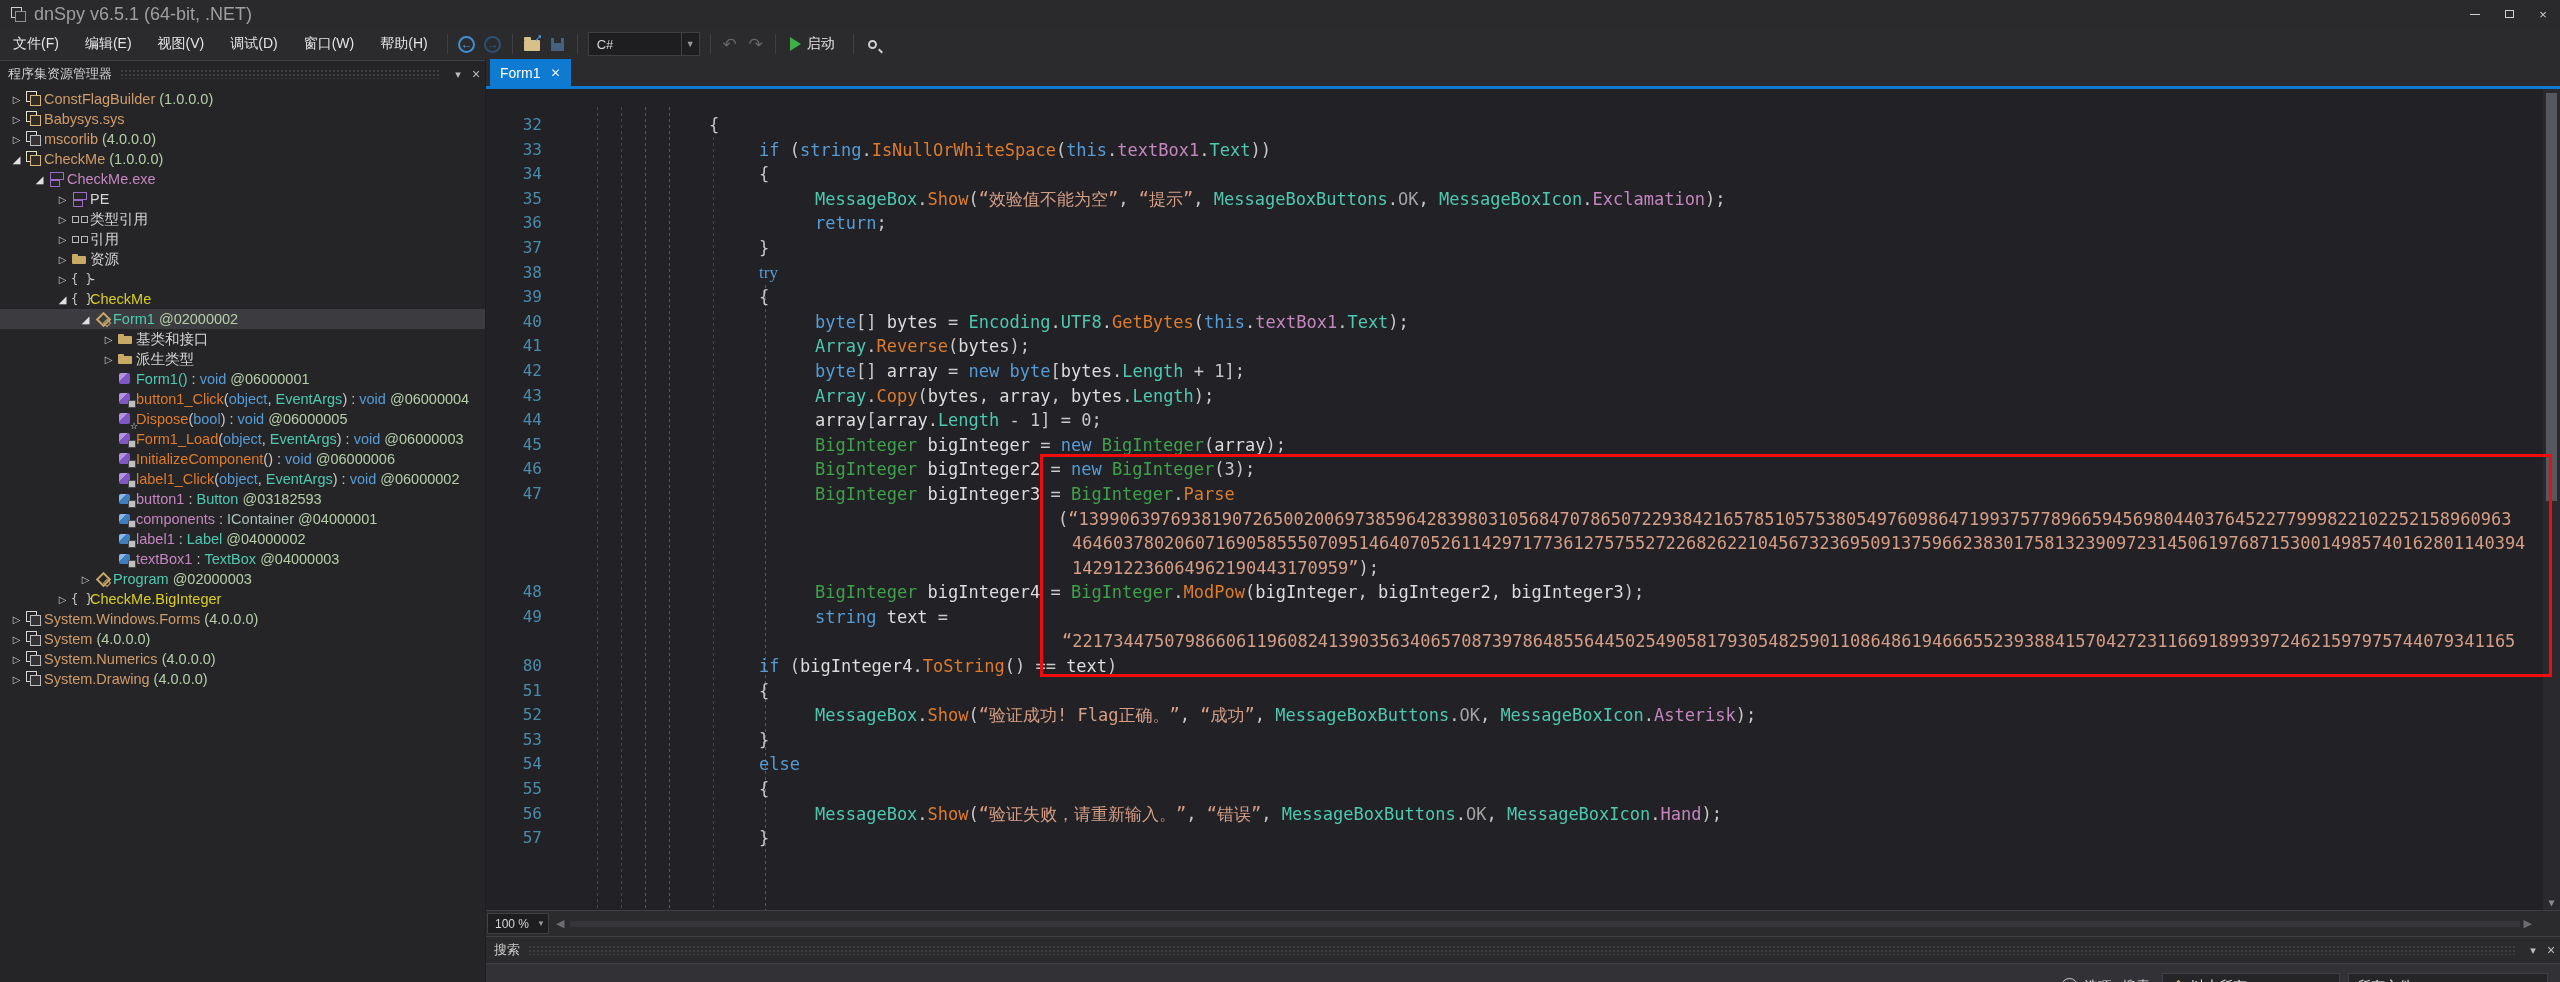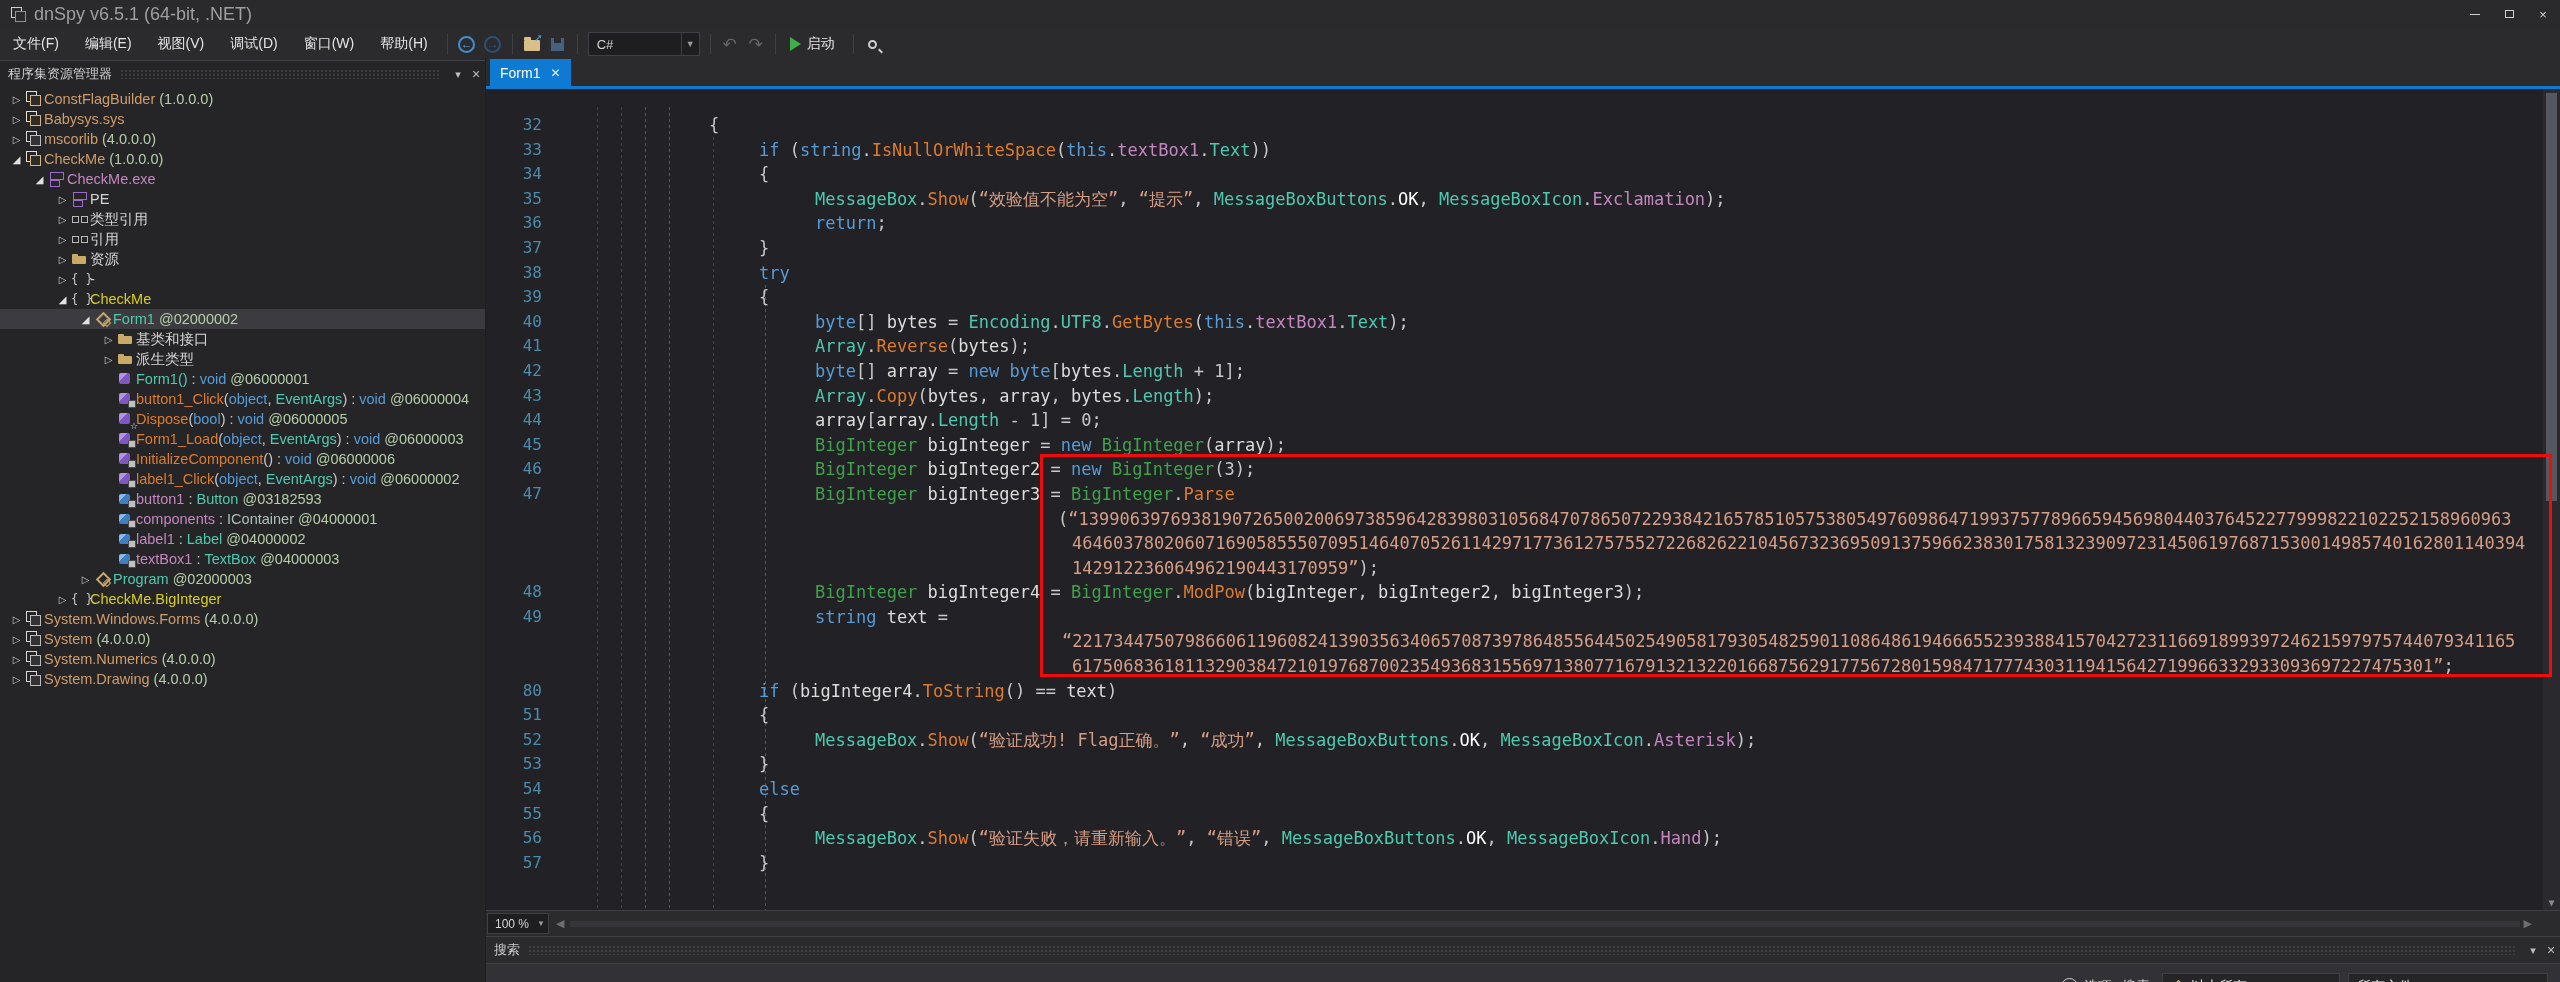--- a/index.html
+++ b/index.html
@@ -73,21 +73,21 @@
   .tabbar{position:absolute;left:0;top:0;width:2074px;height:28px;}
   .tab{position:absolute;left:4px;top:1px;height:27px;background:#0e7ad2;color:#fff;display:flex;align-items:center;padding:0 10px;font-size:14px;}
   .tab .tx{margin-left:10px;font-size:12px;color:#eaf4ff;}
   .tabline{position:absolute;left:0;top:28px;width:2074px;height:3px;background:#0e7ad2;}
   .editor{position:absolute;left:0;top:31px;width:2074px;height:821px;background:#212126;overflow:hidden;
     font-family:"DejaVu Sans Mono","Liberation Mono",monospace;font-size:17px;}
   .crow{position:relative;height:24.6px;line-height:24.6px;white-space:pre;}
   .ln{position:absolute;left:0;top:0;width:56px;text-align:right;color:#4a8cac;font-size:16px;}
   .ct{position:absolute;left:70px;top:0;}
   .t-kw{color:#569cd6}.t-typ{color:#4ec9b0}.t-vt{color:#3fa24a}.t-m{color:#de7c2e}
-  .t-str{color:#d69d85}.t-fld{color:#c586c0}.t-enp{color:#c586c0}.t-eng{color:#ffffff}
+  .t-str{color:#d69d85}.t-fld{color:#c586c0}.t-enp{color:#c586c0}.t-eng{color:#a3a3a3}
   .t-loc{color:#dcdcdc}.t-pn{color:#c8c8c8}
   .guide{position:absolute;width:1px;z-index:1;}
   .redbox{position:absolute;left:554px;top:365px;width:1512px;height:223px;border:3px solid #f00c0c;z-index:5;}
   .vscroll{position:absolute;right:0;top:0;width:17px;height:821px;background:#2a2a2e;}
   .vthumb{position:absolute;left:3px;top:4px;width:11px;height:408px;background:#55585e;}
   .varrow{position:absolute;left:0;width:17px;text-align:center;color:#8a8a8e;font-size:10px;}
   
   .hscrollrow{position:absolute;left:0;top:852px;width:2074px;height:26px;background:#2b2b2d;border-top:1px solid #3f3f46;}
   .zoombox{position:absolute;left:1px;top:2px;width:62px;height:21px;background:#1e1e20;border:1px solid #3f3f46;color:#d6d6d6;font-size:12px;display:flex;align-items:center;padding-left:7px;}
   .zoombox .za{position:absolute;right:3px;color:#9a9a9a;font-size:8px;}
@@ -226,37 +226,36 @@
     <div class="guide" style="left:183px;top:18px;height:834px;background:repeating-linear-gradient(to bottom,#39608c 0 3px,transparent 3px 6px);"></div>
     <div class="guide" style="left:227px;top:48px;height:800px;background:repeating-linear-gradient(to bottom,#464649 0 3px,transparent 3px 6px);"></div>
     <div class="guide" style="left:279px;top:196px;height:650px;background:repeating-linear-gradient(to bottom,#96403c 0 3px,transparent 3px 6px);"></div>
     <div id="code" style="position:relative;padding-top:24px;z-index:2;">
         <div class="crow"><span class="ln">32</span><span class="ct" style="padding-left: 153px;"><span class="t-pn">{</span></span></div>
         <div class="crow"><span class="ln">33</span><span class="ct" style="padding-left: 203px;"><span class="t-kw">if</span><span class="t-pn"> (</span><span class="t-kw">string</span><span class="t-pn">.</span><span class="t-m">IsNullOrWhiteSpace</span><span class="t-pn">(</span><span class="t-kw">this</span><span class="t-pn">.</span><span class="t-fld">textBox1</span><span class="t-pn">.</span><span class="t-typ">Text</span><span class="t-pn">))</span></span></div>
         <div class="crow"><span class="ln">34</span><span class="ct" style="padding-left: 203px;"><span class="t-pn">{</span></span></div>
         <div class="crow"><span class="ln">35</span><span class="ct" style="padding-left: 259px;"><span class="t-typ">MessageBox</span><span class="t-pn">.</span><span class="t-m">Show</span><span class="t-pn">(</span><span class="t-str">“效验值不能为空”</span><span class="t-pn">, </span><span class="t-str">“提示”</span><span class="t-pn">, </span><span class="t-typ">MessageBoxButtons</span><span class="t-pn">.</span><span class="t-eng">OK</span><span class="t-pn">, </span><span class="t-typ">MessageBoxIcon</span><span class="t-pn">.</span><span class="t-enp">Exclamation</span><span class="t-pn">);</span></span></div>
         <div class="crow"><span class="ln">36</span><span class="ct" style="padding-left: 259px; text-align: center;"><span class="t-kw">return</span><span class="t-pn">;</span></span></div>
         <div class="crow"><span class="ln">37</span><span class="ct" style="padding-left: 203px;"><span class="t-pn">}</span></span></div>
-        <div class="crow"><span class="ln">38</span><span class="ct" style="padding-left: 203px;"><span class="t-kw">try</span></span></div>
+        <div class="crow"><span class="ln">38</span><span class="ct" style="padding-left: 203px; font-family: Liberation Serif, serif;"><span class="t-kw">try</span></span></div>
         <div class="crow"><span class="ln">39</span><span class="ct" style="padding-left: 203px;"><span class="t-pn">{</span></span></div>
         <div class="crow"><span class="ln">40</span><span class="ct" style="padding-left: 259px;"><span class="t-kw">byte</span><span class="t-pn">[] </span><span class="t-loc">bytes</span><span class="t-pn"> = </span><span class="t-typ">Encoding</span><span class="t-pn">.</span><span class="t-typ">UTF8</span><span class="t-pn">.</span><span class="t-m">GetBytes</span><span class="t-pn">(</span><span class="t-kw">this</span><span class="t-pn">.</span><span class="t-fld">textBox1</span><span class="t-pn">.</span><span class="t-typ">Text</span><span class="t-pn">);</span></span></div>
         <div class="crow"><span class="ln">41</span><span class="ct" style="padding-left: 259px;"><span class="t-typ">Array</span><span class="t-pn">.</span><span class="t-m">Reverse</span><span class="t-pn">(</span><span class="t-loc">bytes</span><span class="t-pn">);</span></span></div>
         <div class="crow"><span class="ln">42</span><span class="ct" style="padding-left: 259px;"><span class="t-kw">byte</span><span class="t-pn">[] </span><span class="t-loc">array</span><span class="t-pn"> = </span><span class="t-kw">new </span><span class="t-kw">byte</span><span class="t-pn">[</span><span class="t-loc">bytes</span><span class="t-pn">.</span><span class="t-typ">Length</span><span class="t-pn"> + 1];</span></span></div>
         <div class="crow"><span class="ln">43</span><span class="ct" style="padding-left: 259px;"><span class="t-typ">Array</span><span class="t-pn">.</span><span class="t-m">Copy</span><span class="t-pn">(</span><span class="t-loc">bytes</span><span class="t-pn">, </span><span class="t-loc">array</span><span class="t-pn">, </span><span class="t-loc">bytes</span><span class="t-pn">.</span><span class="t-typ">Length</span><span class="t-pn">);</span></span></div>
         <div class="crow"><span class="ln">44</span><span class="ct" style="padding-left: 259px;"><span class="t-loc">array</span><span class="t-pn">[</span><span class="t-loc">array</span><span class="t-pn">.</span><span class="t-typ">Length</span><span class="t-pn"> - 1] = 0;</span></span></div>
         <div class="crow"><span class="ln">45</span><span class="ct" style="padding-left: 259px;"><span class="t-vt">BigInteger</span><span class="t-pn"> </span><span class="t-loc">bigInteger</span><span class="t-pn"> = </span><span class="t-kw">new </span><span class="t-vt">BigInteger</span><span class="t-pn">(</span><span class="t-loc">array</span><span class="t-pn">);</span></span></div>
         <div class="crow"><span class="ln">46</span><span class="ct" style="padding-left: 259px;"><span class="t-vt">BigInteger</span><span class="t-pn"> </span><span class="t-loc">bigInteger2</span><span class="t-pn"> = </span><span class="t-kw">new </span><span class="t-vt">BigInteger</span><span class="t-pn">(3);</span></span></div>
         <div class="crow"><span class="ln">47</span><span class="ct" style="padding-left: 259px;"><span class="t-vt">BigInteger</span><span class="t-pn"> </span><span class="t-loc">bigInteger3</span><span class="t-pn"> = </span><span class="t-vt">BigInteger</span><span class="t-pn">.</span><span class="t-m">Parse</span></span></div>
         <div class="crow"><span class="ln"></span><span class="ct" style="padding-left: 502px;"><span class="t-pn">(</span><span class="t-str">“13990639769381907265002006973859642839803105684707865072293842165785105753805497609864719937577896659456980440376452277999822102252158960963</span></span></div>
         <div class="crow"><span class="ln"></span><span class="ct" style="padding-left: 516px;"><span class="t-str">4646037802060716905855507095146407052611429717736127575527226826221045673236950913759662383017581323909723145061976871530014985740162801140394</span></span></div>
         <div class="crow"><span class="ln"></span><span class="ct" style="padding-left: 516px;"><span class="t-str">142912236064962190443170959”</span><span class="t-pn">);</span></span></div>
         <div class="crow"><span class="ln">48</span><span class="ct" style="padding-left: 259px;"><span class="t-vt">BigInteger</span><span class="t-pn"> </span><span class="t-loc">bigInteger4</span><span class="t-pn"> = </span><span class="t-vt">BigInteger</span><span class="t-pn">.</span><span class="t-m">ModPow</span><span class="t-pn">(</span><span class="t-loc">bigInteger</span><span class="t-pn">, </span><span class="t-loc">bigInteger2</span><span class="t-pn">, </span><span class="t-loc">bigInteger3</span><span class="t-pn">);</span></span></div>
         <div class="crow"><span class="ln">49</span><span class="ct" style="padding-left: 259px;"><span class="t-kw">string </span><span class="t-loc">text</span><span class="t-pn"> =</span></span></div>
         <div class="crow"><span class="ln"></span><span class="ct" style="padding-left: 506px;"><span class="t-str">“221734475079866061196082413903563406570873978648556445025490581793054825901108648619466655239388415704272311669189939724621597975744079341165</span></span></div>
-        <div class="crow"><span class="ln"></span><span class="ct" style="padding-left: 516px;"><span class="t-str">6175068361811329038472101976870023549368315569713807716791321322016687562917756728015984717774303119415642719966332933093697227475301”</span><span class="t-pn">;</span></span></div>
         <div class="crow"><span class="ln">80</span><span class="ct" style="padding-left: 203px;"><span class="t-kw">if</span><span class="t-pn"> (</span><span class="t-loc">bigInteger4</span><span class="t-pn">.</span><span class="t-m">ToString</span><span class="t-pn">() == </span><span class="t-loc">text</span><span class="t-pn">)</span></span></div>
         <div class="crow"><span class="ln">51</span><span class="ct" style="padding-left: 203px;"><span class="t-pn">{</span></span></div>
         <div class="crow"><span class="ln">52</span><span class="ct" style="padding-left: 259px;"><span class="t-typ">MessageBox</span><span class="t-pn">.</span><span class="t-m">Show</span><span class="t-pn">(</span><span class="t-str">“验证成功! Flag正确。”</span><span class="t-pn">, </span><span class="t-str">“成功”</span><span class="t-pn">, </span><span class="t-typ">MessageBoxButtons</span><span class="t-pn">.</span><span class="t-eng">OK</span><span class="t-pn">, </span><span class="t-typ">MessageBoxIcon</span><span class="t-pn">.</span><span class="t-enp">Asterisk</span><span class="t-pn">);</span></span></div>
         <div class="crow"><span class="ln">53</span><span class="ct" style="padding-left: 203px;"><span class="t-pn">}</span></span></div>
         <div class="crow"><span class="ln">54</span><span class="ct" style="padding-left: 203px;"><span class="t-kw">else</span></span></div>
         <div class="crow"><span class="ln">55</span><span class="ct" style="padding-left: 203px;"><span class="t-pn">{</span></span></div>
         <div class="crow"><span class="ln">56</span><span class="ct" style="padding-left: 259px;"><span class="t-typ">MessageBox</span><span class="t-pn">.</span><span class="t-m">Show</span><span class="t-pn">(</span><span class="t-str">“验证失败，请重新输入。”</span><span class="t-pn">, </span><span class="t-str">“错误”</span><span class="t-pn">, </span><span class="t-typ">MessageBoxButtons</span><span class="t-pn">.</span><span class="t-eng">OK</span><span class="t-pn">, </span><span class="t-typ">MessageBoxIcon</span><span class="t-pn">.</span><span class="t-enp">Hand</span><span class="t-pn">);</span></span></div>
         <div class="crow"><span class="ln">57</span><span class="ct" style="padding-left: 203px;"><span class="t-pn">}</span></span></div>
       </div>
     <div class="redbox"></div>

